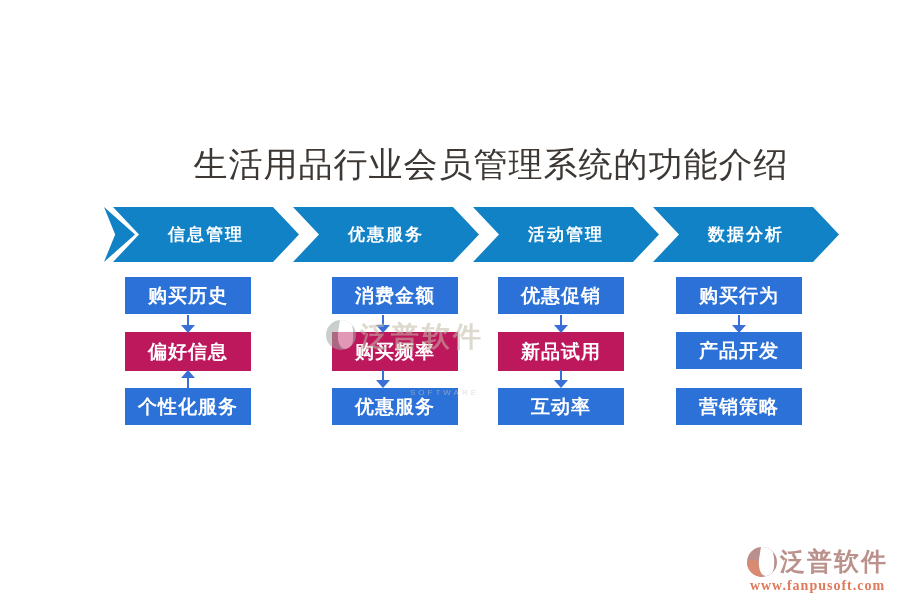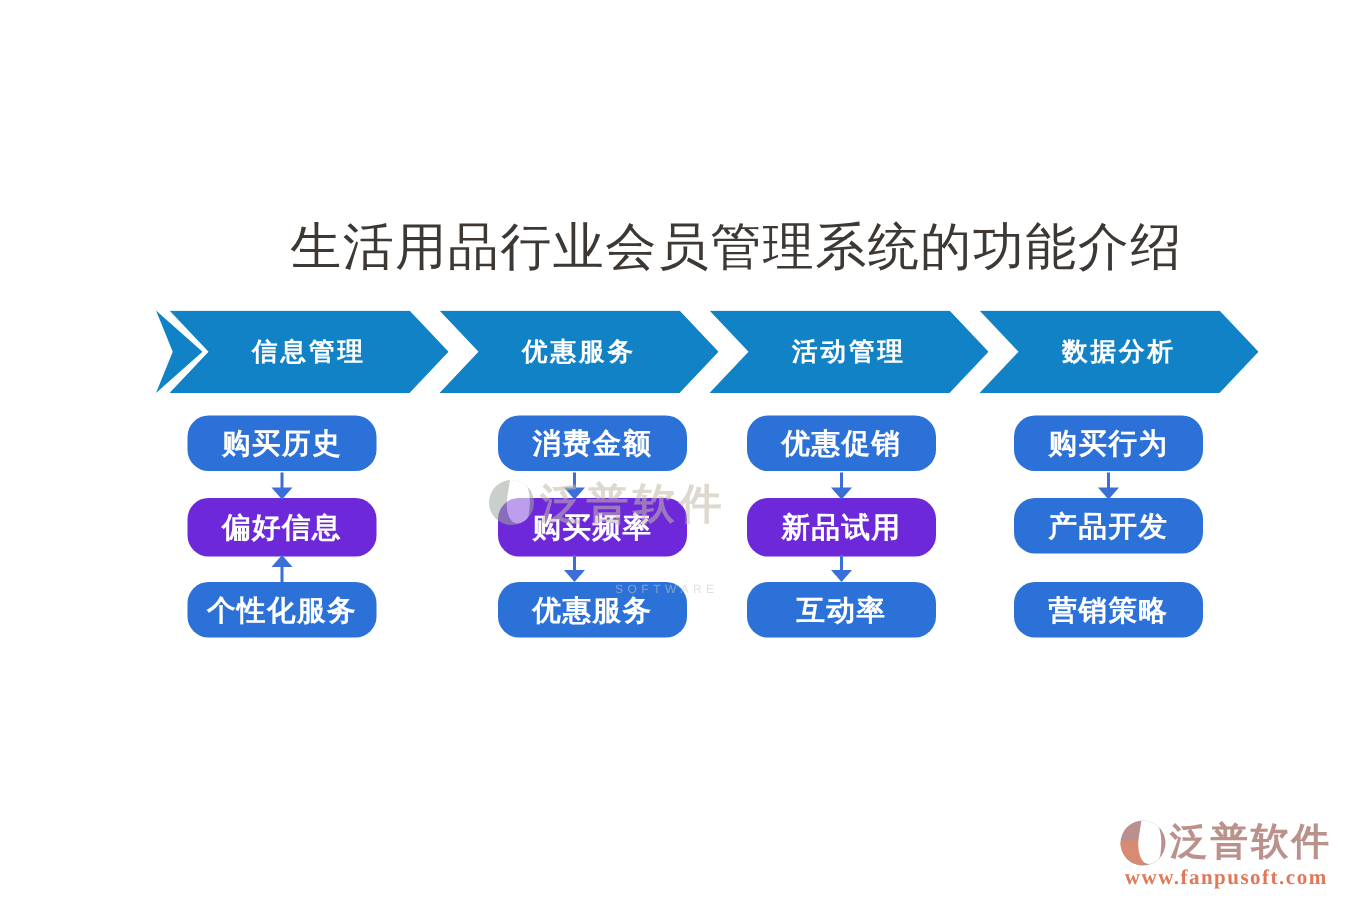--- a/index.html
+++ b/index.html
@@ -27,24 +27,24 @@
     display:flex;align-items:center;justify-content:center;
   }
   .banner span{
     color:#ffffff;font-size:17px;font-weight:700;letter-spacing:2px;white-space:nowrap;
   }
   .b1{left:113px}.b2{left:293px}.b3{left:473px}.b4{left:653px}
   
   .box{
     position:absolute;width:126px;height:37px;
     display:flex;align-items:center;justify-content:center;
-    color:#ffffff;font-size:19px;font-weight:700;letter-spacing:1px;white-space:nowrap;border-radius:14px;
+    color:#ffffff;font-size:19px;font-weight:700;letter-spacing:1px;white-space:nowrap;
   }
   .box.blue{background:#2b71d8;}
-  .box.teal{background:#6d28d9;height:39px;}
+  .box.teal{background:#be185d;height:39px;}
   .c1{left:125px}.c2{left:332px}.c3{left:498px}.c4{left:676px}
   .r1{top:277px}.r2{top:332px}.r3{top:388px}
   
   .arrow{position:absolute;width:16px;height:18px;}
   .arrow .stem{position:absolute;left:7px;top:0;width:2px;height:12px;background:#3a6fd8;}
   .arrow .head{
     position:absolute;left:1px;top:10px;width:0;height:0;
     border-left:7px solid transparent;border-right:7px solid transparent;
     border-top:8px solid #3a6fd8;
   }

